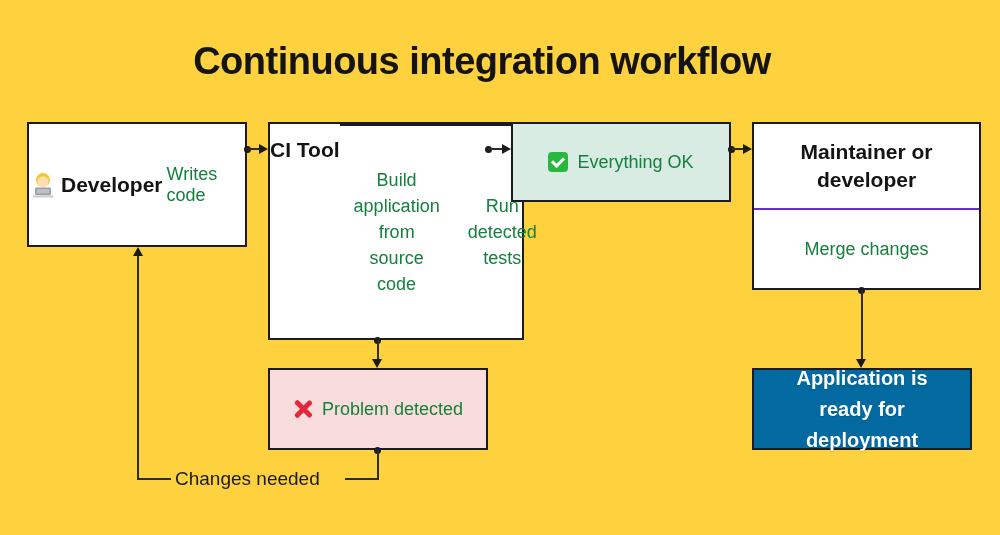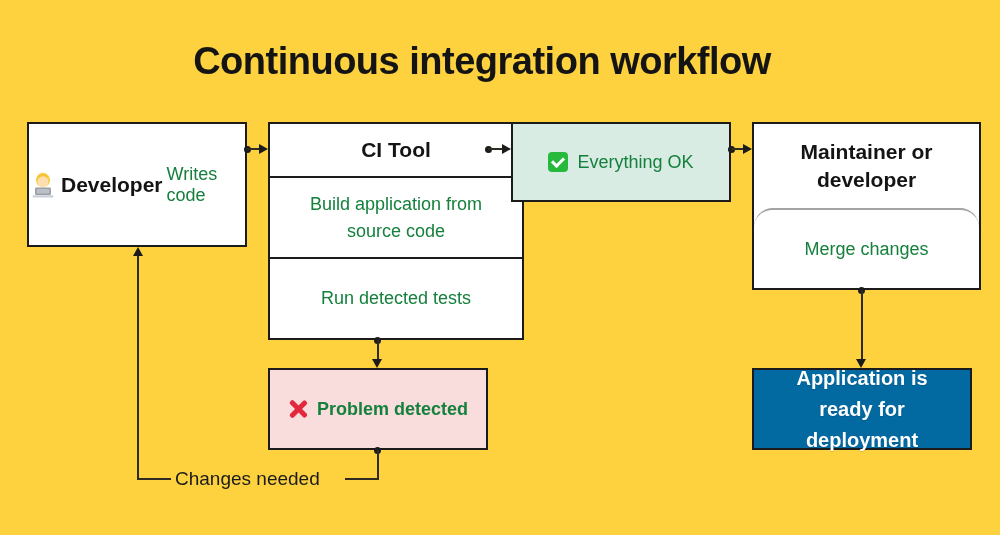--- a/index.html
+++ b/index.html
@@ -20,43 +20,43 @@
   }
   .node-title { font-weight:700; font-size:21px; color:#141414; }
   .node-text  { font-size:18px; color:#15803d; }
 
   
   .dev { left:27px; top:122px; width:220px; height:125px;
          align-items:center; justify-content:center; gap:4px; }
   .dev-emoji { width:28px; height:27px; display:block; }
 
   
-  .ci { left:268px; top:122px; width:256px; height:218px; flex-direction:column; }
+  .ci { left:268px; top:122px; width:256px; height:218px; flex-direction:row; }
   .ci-header { height:52px; flex:none; display:flex; align-items:center; justify-content:center; }
   .ci-step { flex:1; border-top:2px solid #1b1b1b; display:flex; align-items:center;
              justify-content:center; text-align:center; line-height:1.45; padding:12px 14px; }
 
   
   .ok { left:511px; top:122px; width:220px; height:80px; background:#D9ECE3;
         align-items:center; justify-content:center; gap:9px; }
   .ok-icon { width:20px; height:20px; background:#27B93C; border-radius:4px;
              display:inline-flex; align-items:center; justify-content:center; flex:none; }
   .check { width:9px; height:5px; border-left:3px solid #fff; border-bottom:3px solid #fff;
            transform:rotate(-45deg); margin-top:-3px; }
 
   
   .mnt { left:752px; top:122px; width:229px; height:168px; flex-direction:column; }
   .mnt-header { height:84px; flex:none; display:flex; align-items:center; justify-content:center;
                 text-align:center; line-height:1.35; padding:0 24px; }
-  .mnt-body { flex:1; border-top:2px solid #a3a3a3; display:flex; align-items:center;
-              justify-content:center; text-align:left;border-radius:19px; }
+  .mnt-body { flex:1; border-top:2px solid #6d28d9; display:flex; align-items:center;
+              justify-content:center; text-align:left; }
 
   
   .problem { left:268px; top:368px; width:220px; height:82px; background:#F9DCDC;
-             align-items:center; justify-content:center; gap:9px;font-weight:bold; }
+             align-items:center; justify-content:center; gap:9px; }
   .x-icon { position:relative; width:20px; height:20px; flex:none; }
   .x-icon::before, .x-icon::after {
     content:""; position:absolute; left:8px; top:-1px; width:4.5px; height:22px;
     background:#E1283C; border-radius:2px;
   }
   .x-icon::before { transform:rotate(45deg); }
   .x-icon::after  { transform:rotate(-45deg); }
 
   
   .deploy { left:752px; top:368px; width:220px; height:82px; background:#0369a1;

